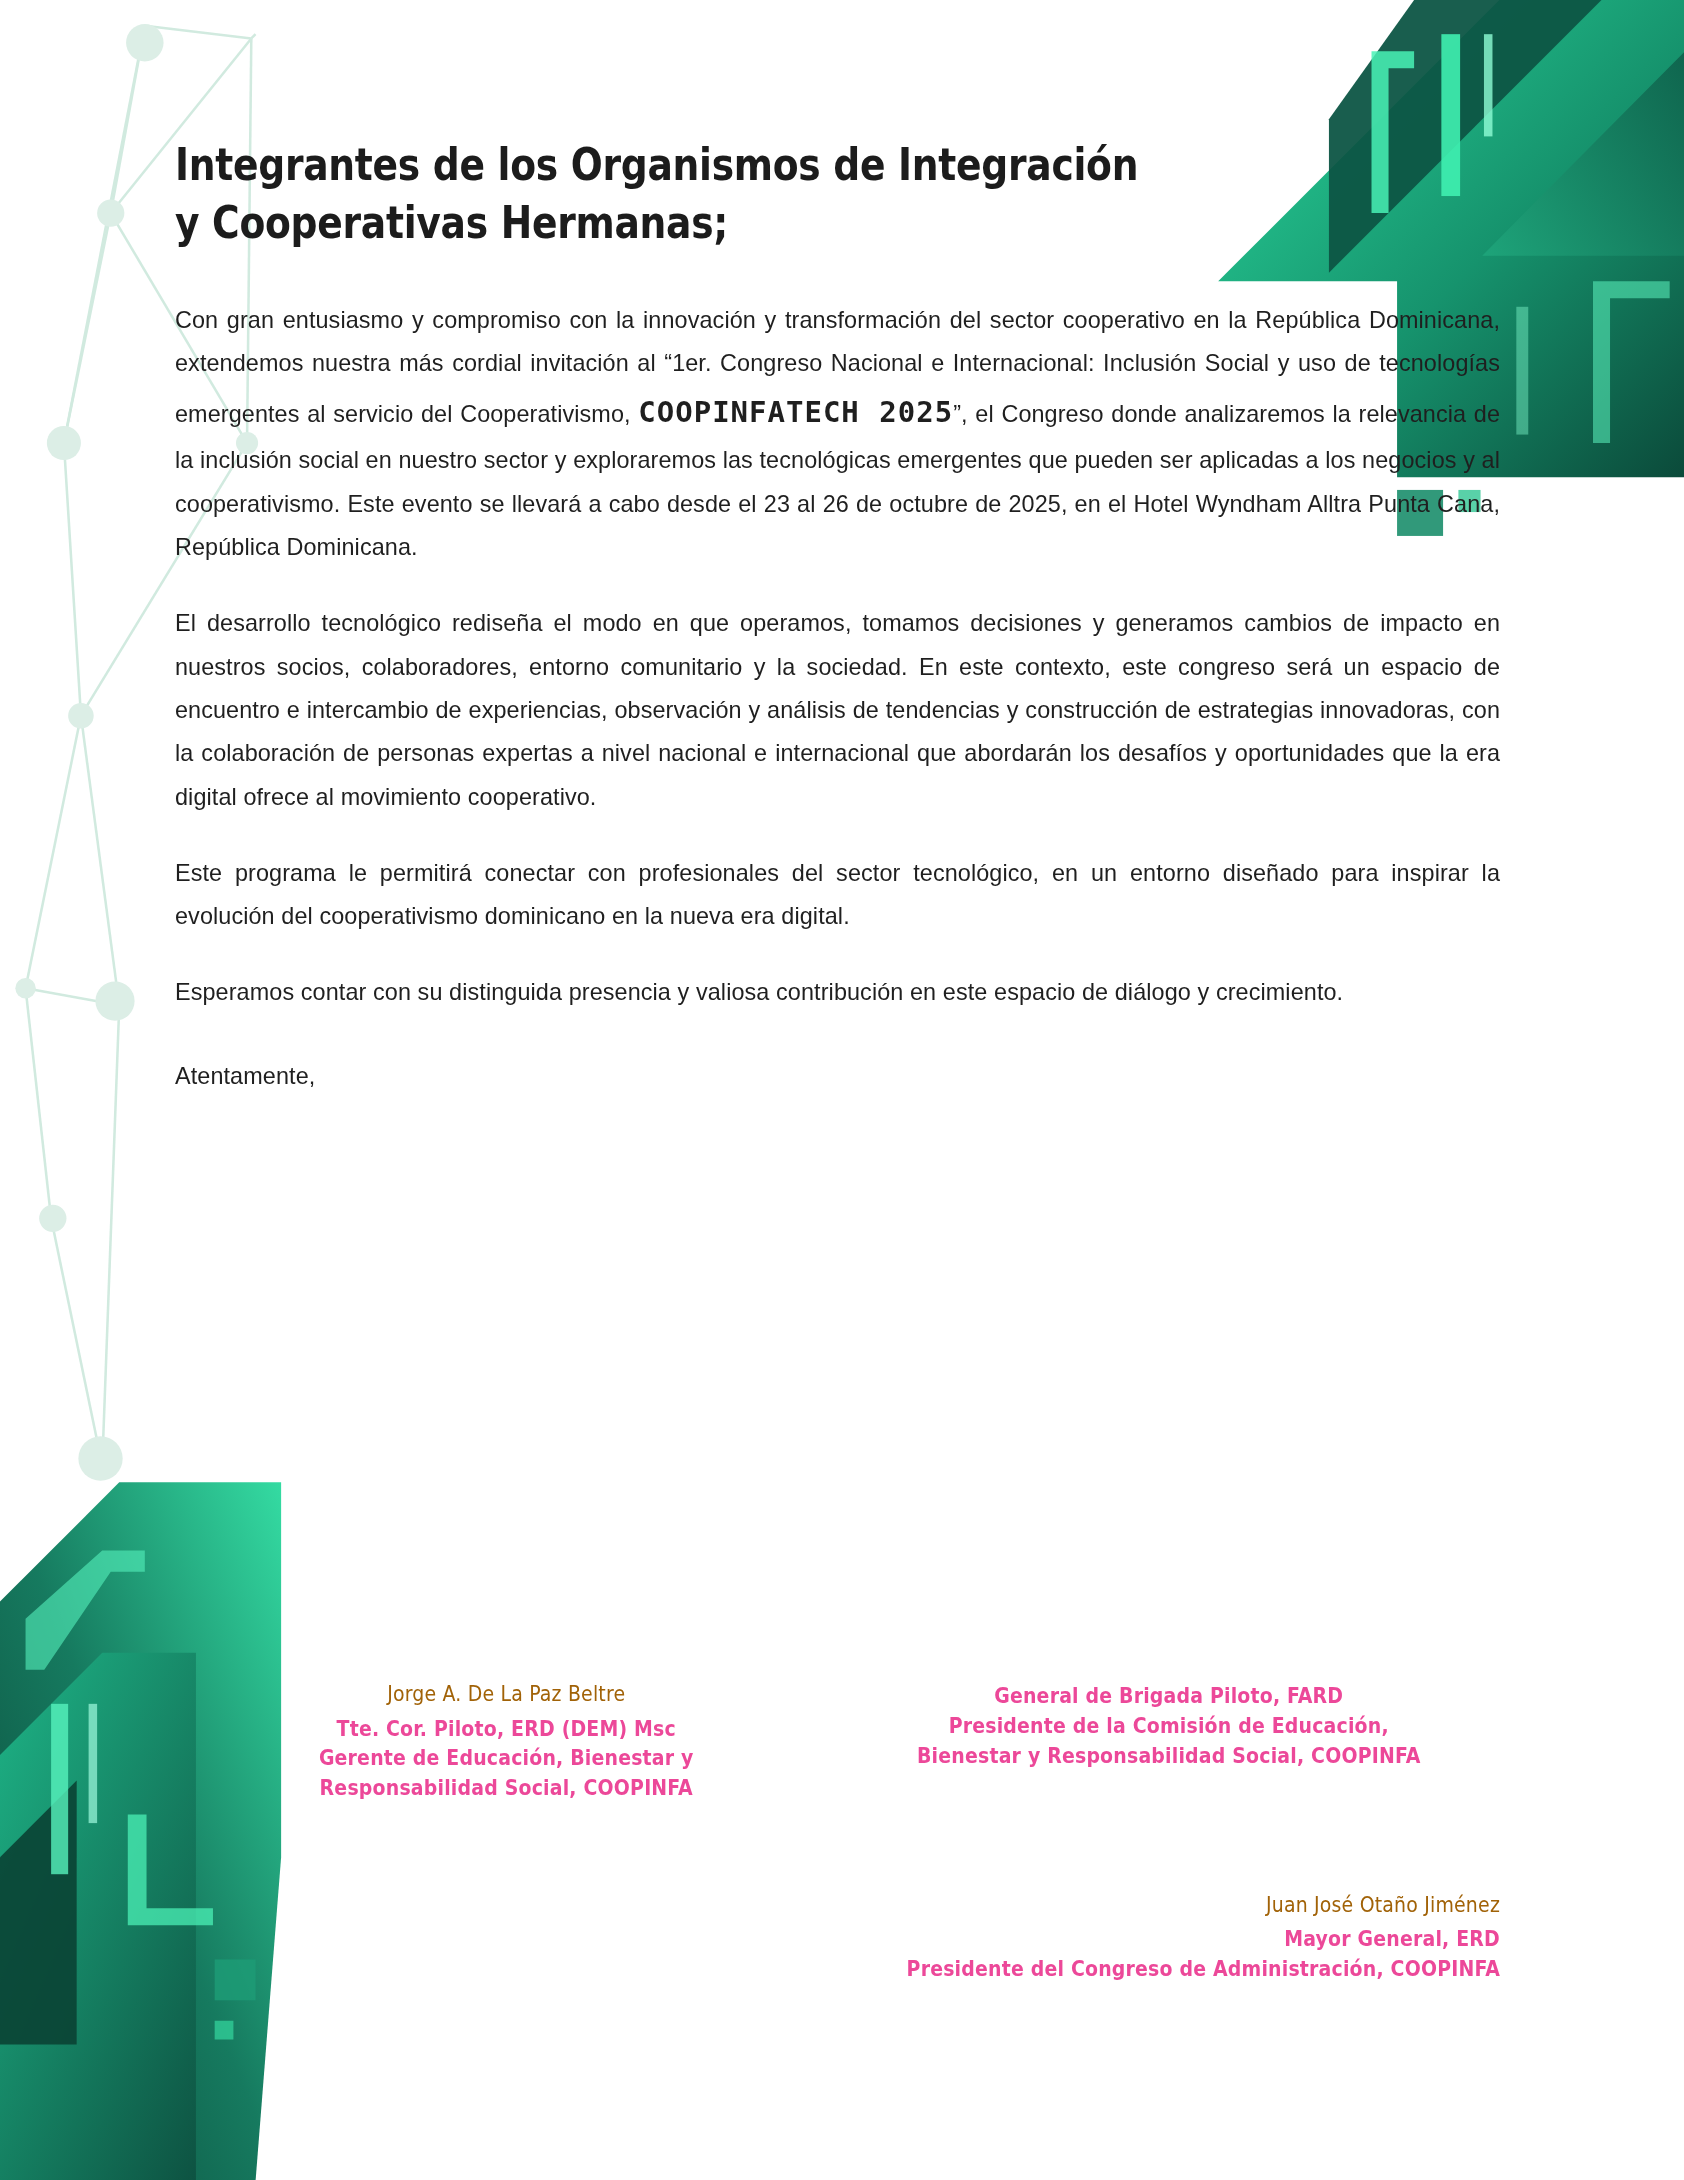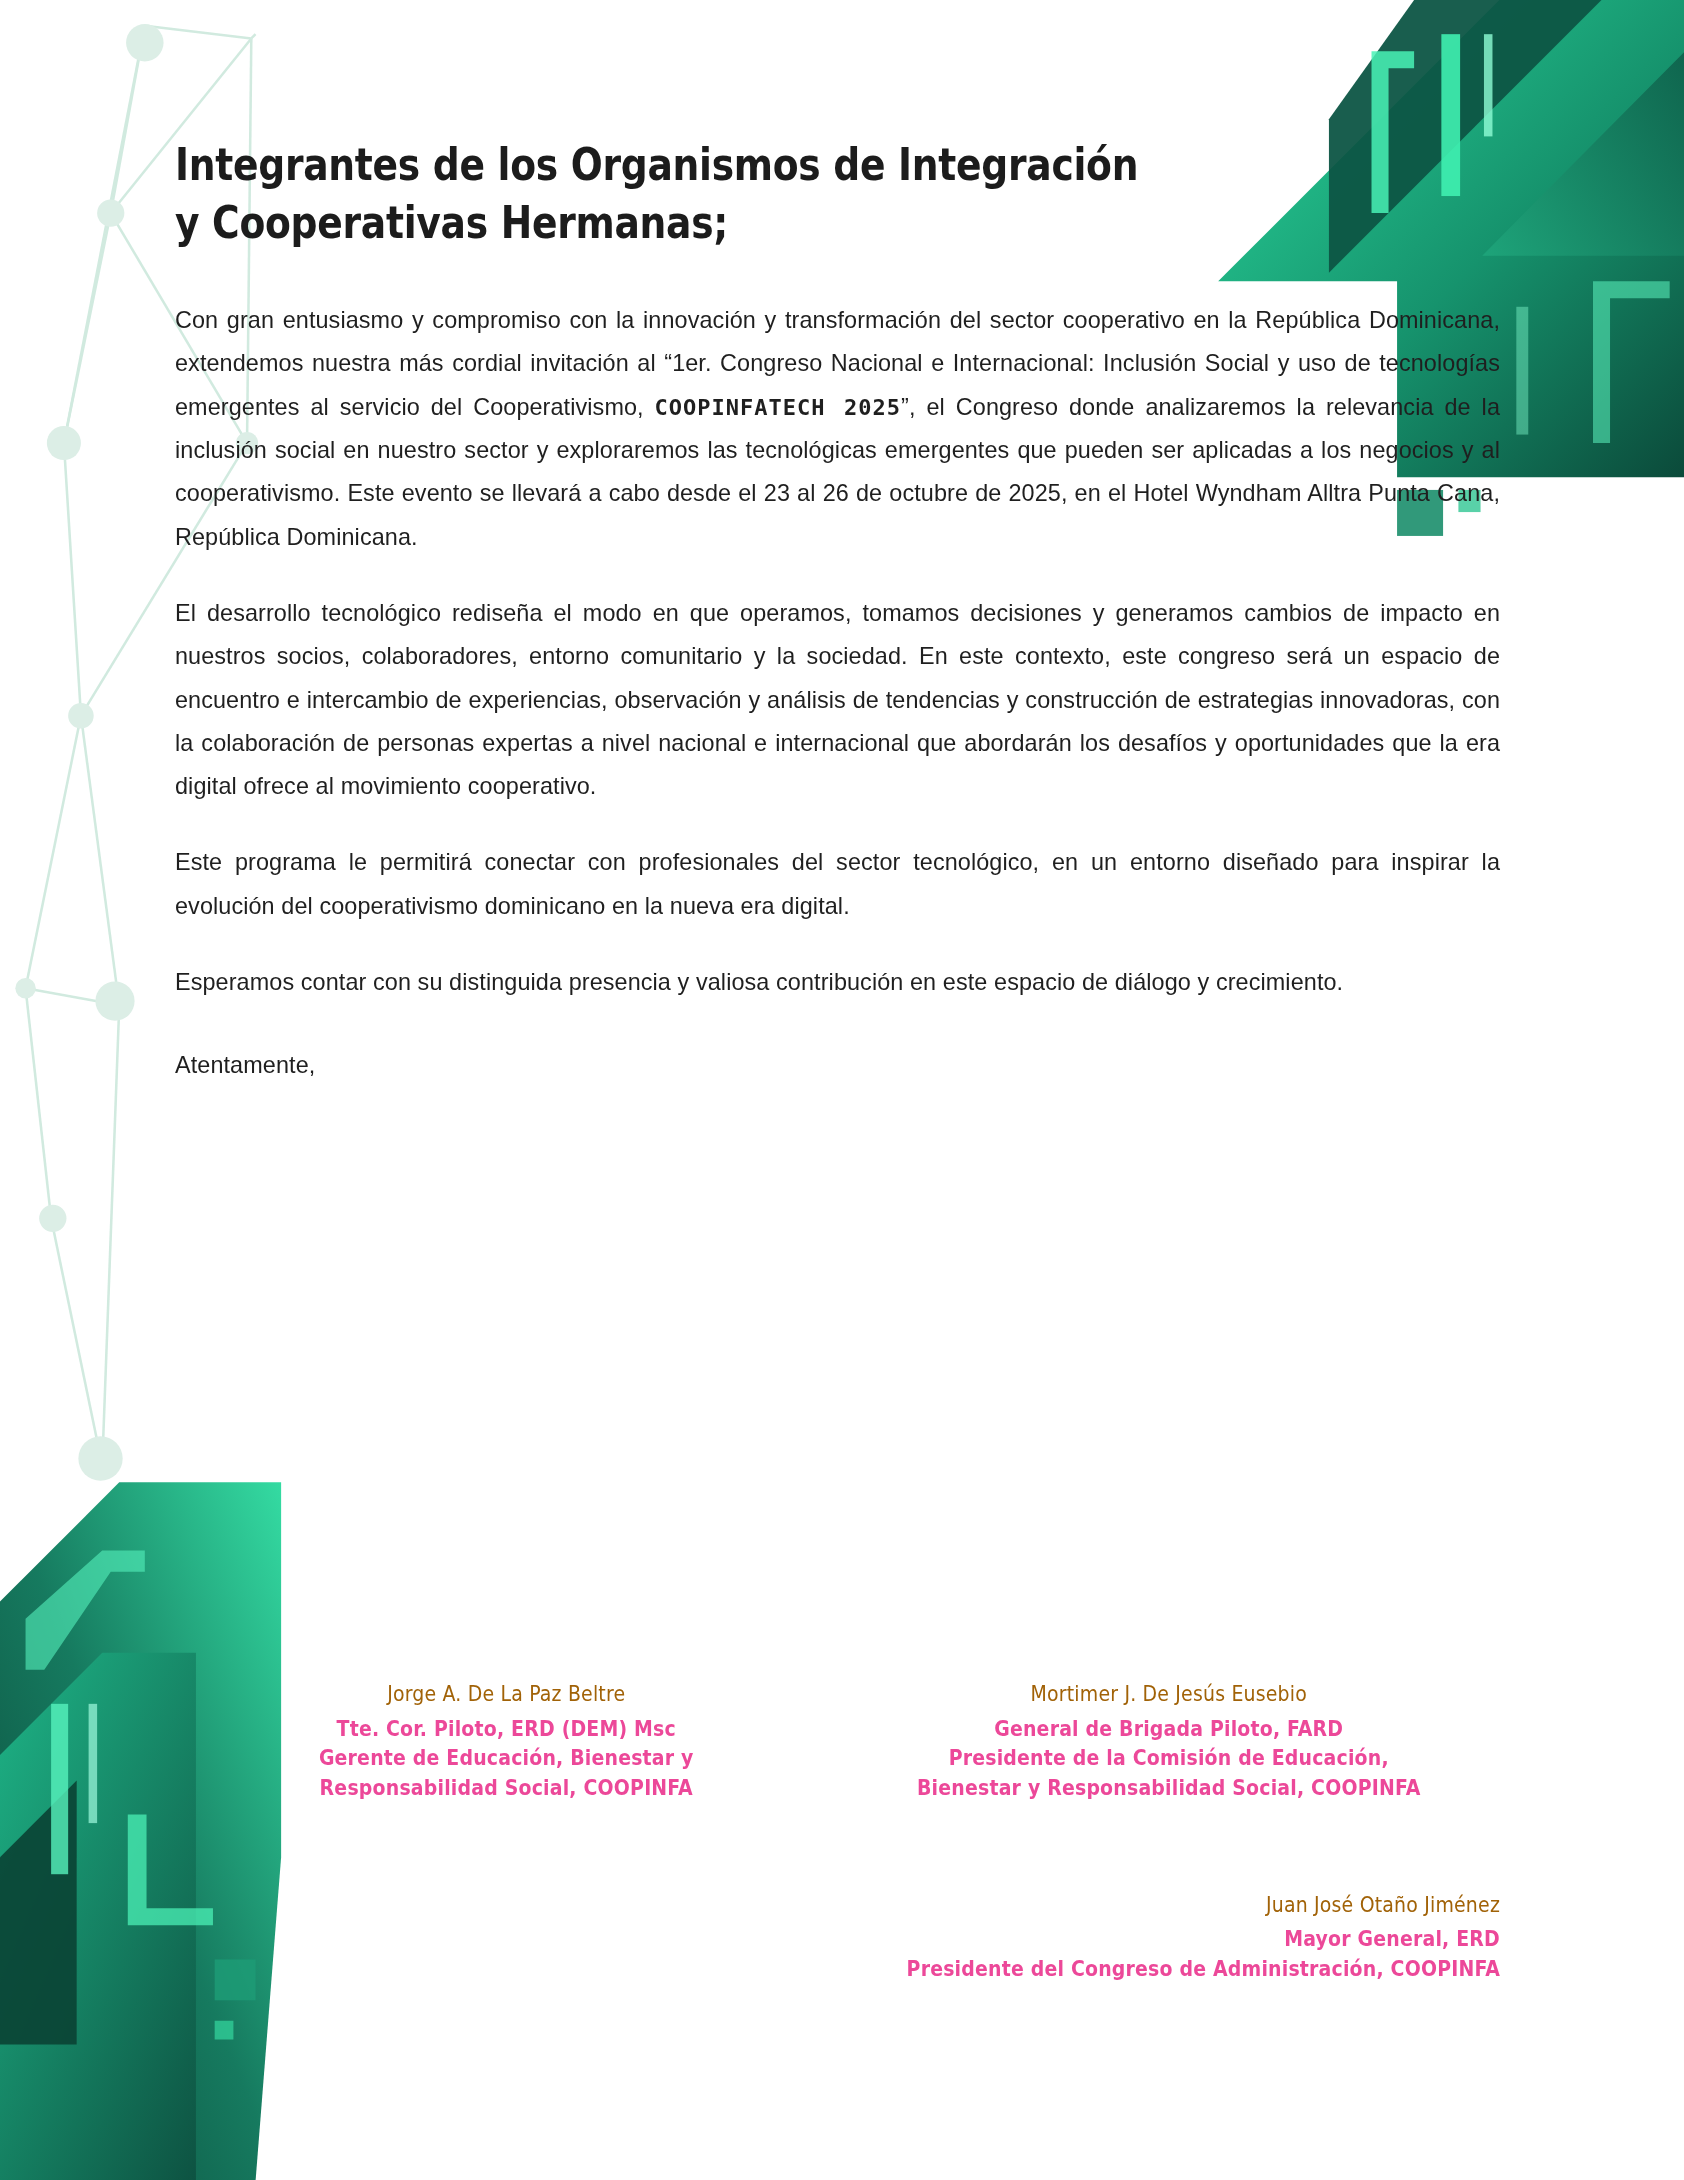--- a/index.html
+++ b/index.html
@@ -60,21 +60,21 @@
     text-justify: inter-word;
     letter-spacing: 0.1px;
   }
   .body-block p { margin-bottom: 33px; }
   .body-block p.last { margin-bottom: 0; margin-top: 40px; }
   .body-block p.nojust { text-align: left; }
 
   .brand-inline {
     font-family: "DejaVu Sans Mono", "Liberation Mono", monospace;
     font-weight: bold;
-    font-size: 22px;
+    font-size: 29px;
     letter-spacing: 1px;
   }
 
   
   .signatures {
     position: absolute;
     left: 175px;
     top: 1682px;
     width: 1325px;
   }
@@ -220,21 +220,20 @@
 
   <div class="signatures">
     <div class="sig-row">
       <div class="sig-col">
         <div class="sig-name">Jorge A. De La Paz Beltre</div>
         <div class="sig-lines">Tte. Cor. Piloto, ERD (DEM) Msc
 Gerente de Educación, Bienestar y
 Responsabilidad Social, COOPINFA</div>
       </div>
       <div class="sig-col">
-        <div class="sig-name">Mortimer J. De Jesús Eusebio</div>
         <div class="sig-lines">General de Brigada Piloto, FARD
 Presidente de la Comisión de Educación,
 Bienestar y Responsabilidad Social, COOPINFA</div>
       </div>
     </div>
 
     <div class="sig-center">
       <div class="sig-name">Juan José Otaño Jiménez</div>
       <div class="sig-lines">Mayor General, ERD
 Presidente del Congreso de Administración, COOPINFA</div>

